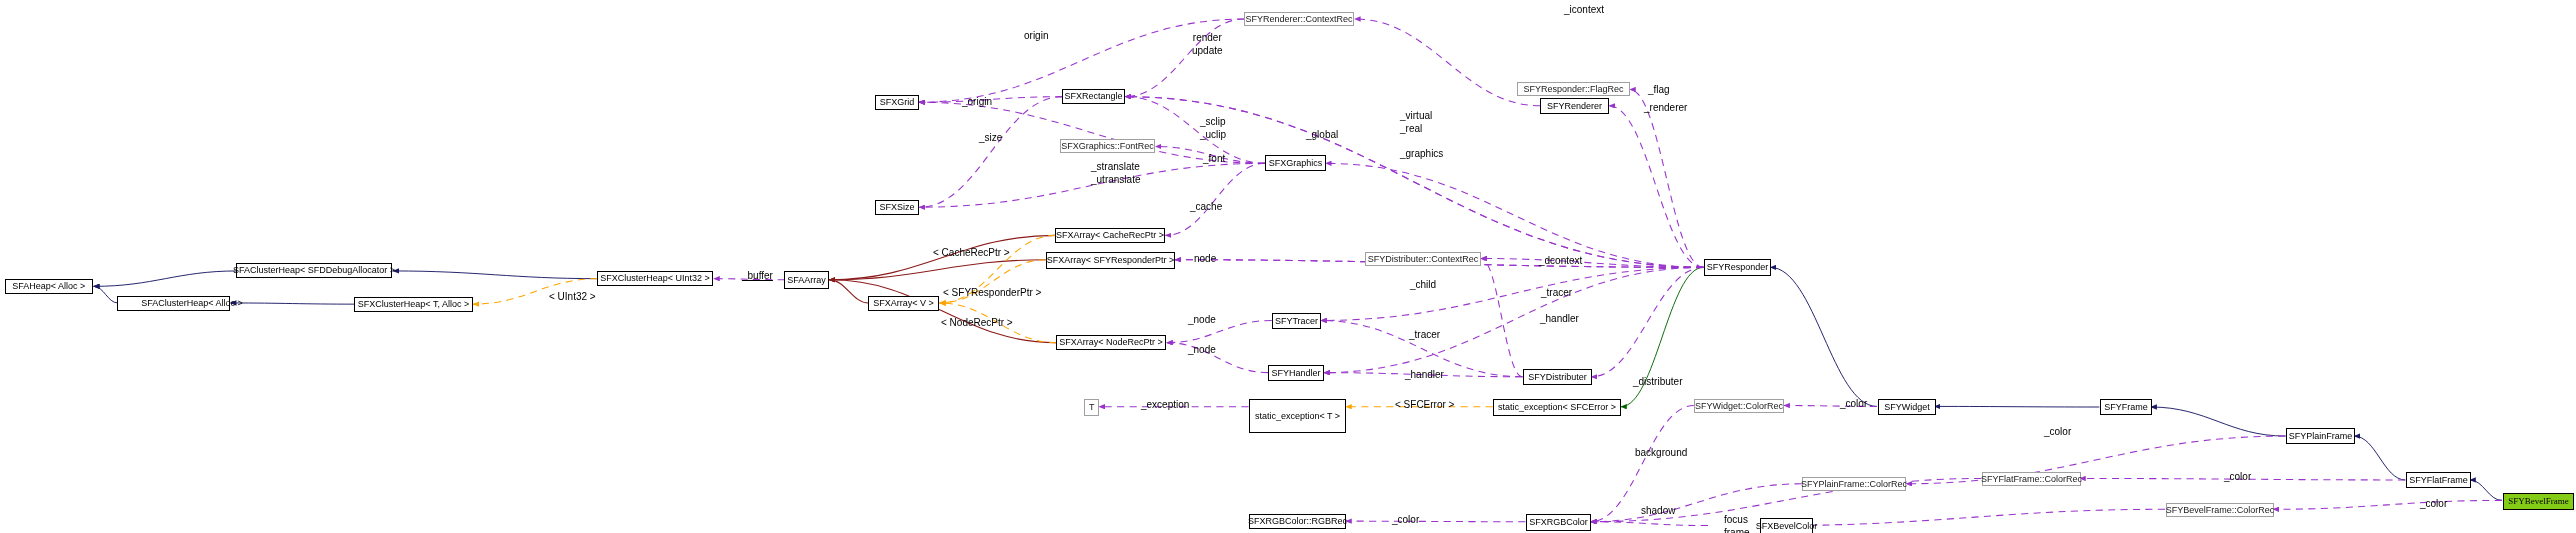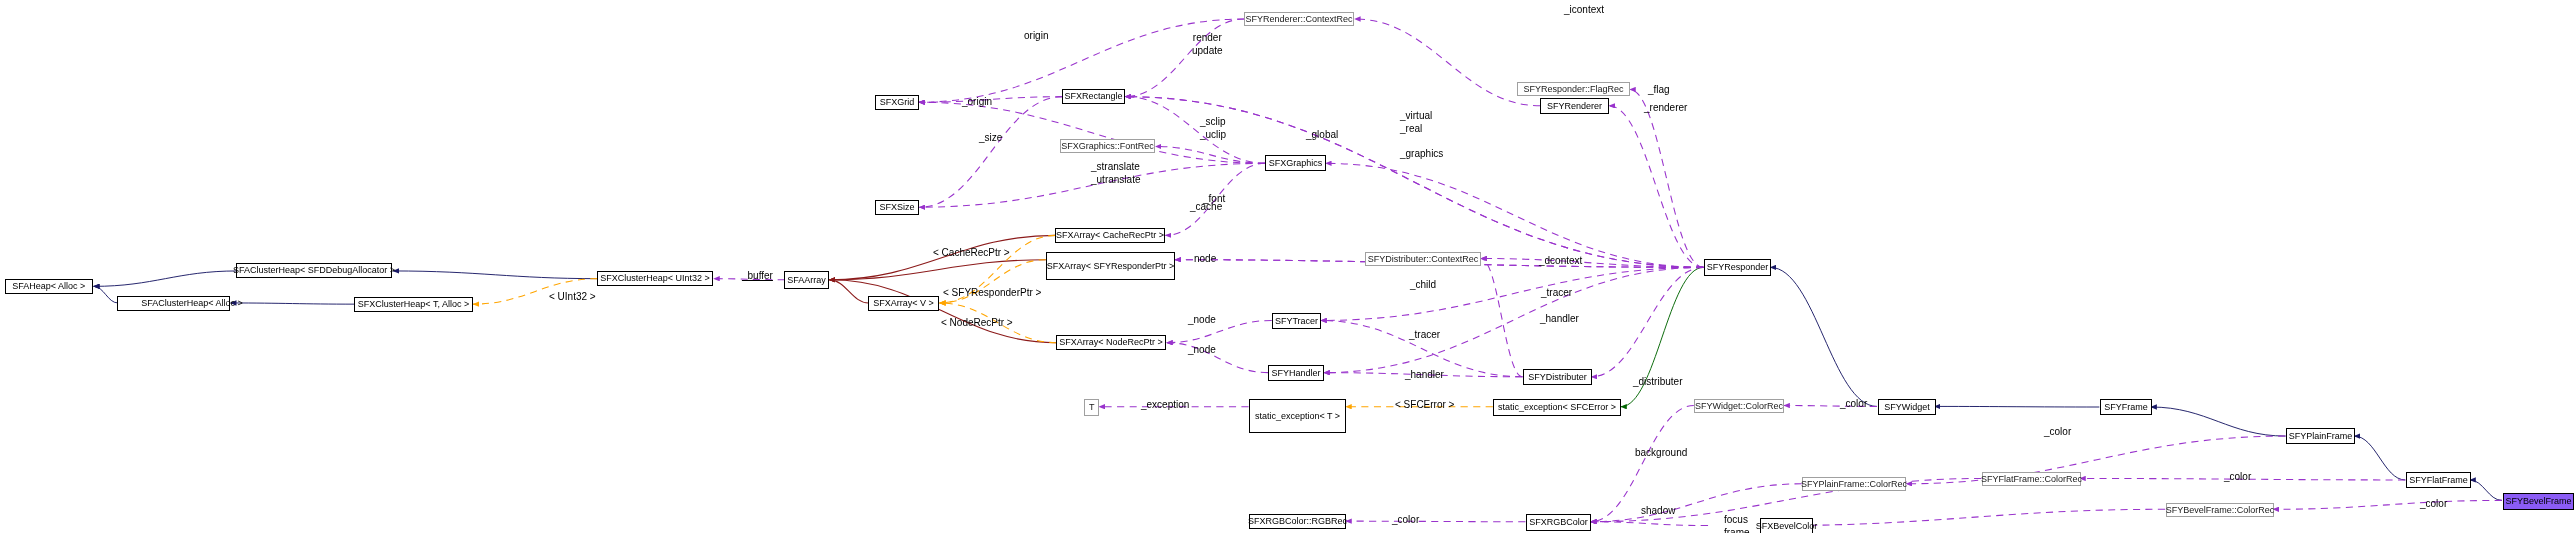--- a/index.html
+++ b/index.html
@@ -25,22 +25,23 @@
     background:#ffffff;
     border:0.6px solid #000000;
     line-height:1;
     padding:0 3px;
   }
   .node.rec{
     border:0.6px solid #a0a0a0;
     color:#202020;
   }
   .node.highlight{
-    background:#8b5cf6;
+    background:#84cc16;
     border:0.6px solid #000000;
+    font-family:Liberation Serif, serif;
   }
   .edgelabel{
     position:absolute;
     font-size:10px;
     color:#000000;
     white-space:nowrap;
     background:transparent;
     line-height:1.15;
   }
   .edgelabel.multi{line-height:1.25;}
@@ -140,21 +141,21 @@
 
   <div id="nodes-layer">
       <div class="node" style="left: 4.7px; top: 279px; width: 88px; height: 15.4px;">SFAHeap&lt; Alloc &gt;</div>
       <div class="node" style="left: 117px; top: 296px; width: 113px; height: 15.4px; padding-left: 40px;">SFAClusterHeap&lt; Alloc &gt;</div>
       <div class="node" style="left: 236px; top: 263px; width: 156px; height: 15.4px;">SFAClusterHeap&lt; SFDDebugAllocator &gt;</div>
       <div class="node" style="left: 354px; top: 297px; width: 119px; height: 15.4px;">SFXClusterHeap&lt; T, Alloc &gt;</div>
       <div class="node" style="left: 597px; top: 271px; width: 116px; height: 15.4px;">SFXClusterHeap&lt; UInt32 &gt;</div>
       <div class="node" style="left: 784px; top: 271px; width: 45px; height: 18px;">SFAArray</div>
       <div class="node" style="left: 868px; top: 296px; width: 71px; height: 15.4px;">SFXArray&lt; V &gt;</div>
       <div class="node" style="left: 1055px; top: 228px; width: 110px; height: 15.4px;">SFXArray&lt; CacheRecPtr &gt;</div>
-      <div class="node" style="left: 1046px; top: 252px; width: 129px; height: 28px;">SFXArray&lt; SFYResponderPtr &gt;</div>
+      <div class="node" style="left: 1046px; top: 252px; width: 129px; height: 17px;">SFXArray&lt; SFYResponderPtr &gt;</div>
       <div class="node" style="left: 1056px; top: 335px; width: 110px; height: 15.4px;">SFXArray&lt; NodeRecPtr &gt;</div>
       <div class="node" style="left: 875px; top: 95px; width: 44px; height: 15px;">SFXGrid</div>
       <div class="node" style="left: 875px; top: 200px; width: 44px; height: 15px;">SFXSize</div>
       <div class="node" style="left: 1062px; top: 89px; width: 63px; height: 15.4px;">SFXRectangle</div>
       <div class="node rec" style="left: 1060px; top: 139px; width: 95px; height: 14.2px;">SFXGraphics::FontRec</div>
       <div class="node" style="left: 1265px; top: 155px; width: 61px; height: 16px;">SFXGraphics</div>
       <div class="node rec" style="left: 1244px; top: 12px; width: 110px; height: 14.2px;">SFYRenderer::ContextRec</div>
       <div class="node rec" style="left: 1517px; top: 82px; width: 113px; height: 14.2px;">SFYResponder::FlagRec</div>
       <div class="node" style="left: 1540px; top: 98px; width: 69px; height: 16px;">SFYRenderer</div>
       <div class="node rec" style="left: 1365px; top: 252px; width: 116px; height: 14.2px;">SFYDistributer::ContextRec</div>
@@ -184,21 +185,21 @@
       <div class="edgelabel" style="left: 933px; top: 247px;">&lt; CacheRecPtr &gt;</div>
       <div class="edgelabel" style="left: 943px; top: 287px;">&lt; SFYResponderPtr &gt;</div>
       <div class="edgelabel" style="left: 941px; top: 317px;">&lt; NodeRecPtr &gt;</div>
       <div class="edgelabel" style="left: 1024px; top: 30px;">origin</div>
       <div class="edgelabel multi" style="left: 1192px; top: 32px; text-align: center;">render<br>update</div>
       <div class="edgelabel" style="left: 962px; top: 96px;">_origin</div>
       <div class="edgelabel" style="left: 979px; top: 132px;">_size</div>
       <div class="edgelabel" style="left: 1306px; top: 129px;">_global</div>
       <div class="edgelabel multi" style="left: 1200px; top: 116px;">_sclip<br>_uclip</div>
       <div class="edgelabel multi" style="left: 1400px; top: 110px;">_virtual<br>_real</div>
-      <div class="edgelabel" style="left: 1203px; top: 153px; margin-top: 40px;">_font</div>
+      <div class="edgelabel" style="left: 1203px; top: 153px;">_font</div>
       <div class="edgelabel multi" style="left: 1091px; top: 161px;">_stranslate<br>_utranslate</div>
       <div class="edgelabel" style="left: 1400px; top: 148px;">_graphics</div>
       <div class="edgelabel" style="left: 1648px; top: 84px;">_flag</div>
       <div class="edgelabel" style="left: 1644px; top: 102px;">_renderer</div>
       <div class="edgelabel" style="left: 1190px; top: 201px;">_cache</div>
       <div class="edgelabel" style="left: 1194px; top: 253px; text-align: right;">node</div>
       <div class="edgelabel" style="left: 1539px; top: 255px;">_dcontext</div>
       <div class="edgelabel" style="left: 1564px; top: 3.6px;">_icontext</div>
       <div class="edgelabel" style="left: 1410px; top: 279px;">_child</div>
       <div class="edgelabel" style="left: 1541px; top: 287px;">_tracer</div>

